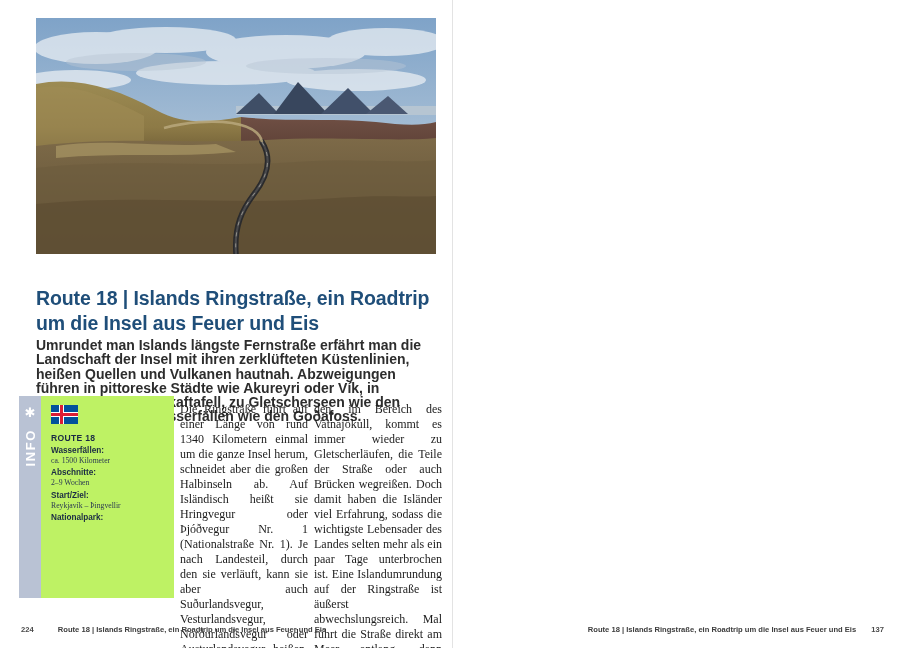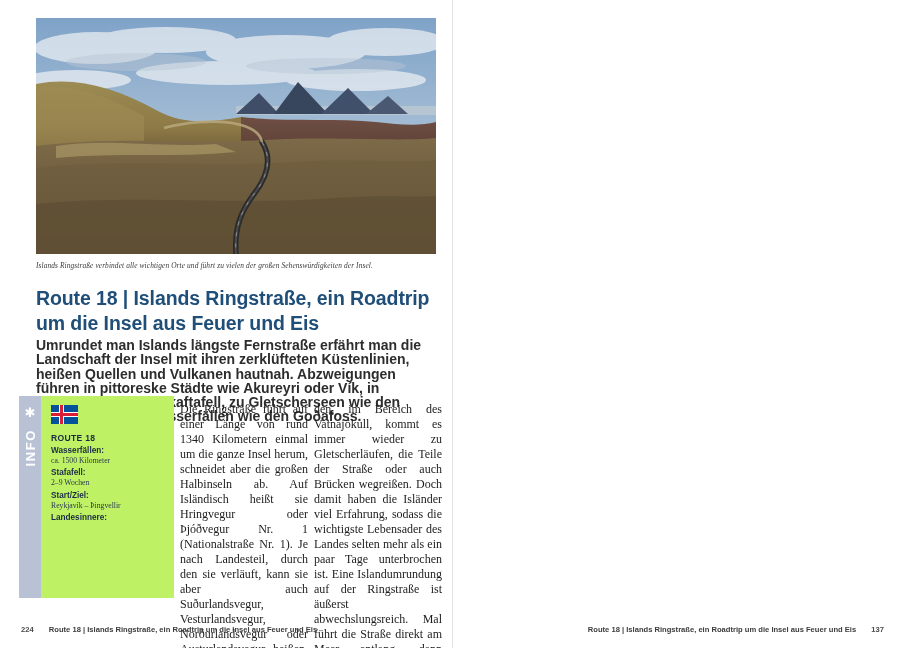--- a/index.html
+++ b/index.html
@@ -96,21 +96,21 @@
     hyphens: auto;
   }
   .col-2 { left: 180px; }
   .col-3 { left: 314px; }
 
   
   .footer {
     position: absolute; bottom: 14px; font-size: 7.6px; font-weight: bold; color: #3c3c3c;
   }
   .footer-left { left: 21px; }
-  .footer-left .pg { color: #4a4a4a; margin-right: 13px; }
+  .footer-left .pg { color: #4a4a4a; margin-right: 22px; }
   .footer-right { right: 21px; }
   .footer-right .pg { color: #4a4a4a; margin-left: 13px; }
 </style>
 </head>
 <body>
 
 <div class="spread">
 
   <div class="gutter"></div>
 
@@ -174,21 +174,20 @@
         <path d="M20 128 C70 120, 120 130, 180 126 L200 134 C140 140, 80 134, 20 140 Z" fill="#b3a06a" opacity=".6"></path>
 
         <path d="M226 124 C236 140, 232 158, 218 176 C206 192, 198 208, 200 236" fill="none" stroke="#2a2a2c" stroke-width="5.5" stroke-linecap="round"></path>
         <path d="M226 124 C236 140, 232 158, 218 176 C206 192, 198 208, 200 236" fill="none" stroke="#4a4a4c" stroke-width="2.2"></path>
         <path d="M226 124 C236 140, 232 158, 218 176 C206 192, 198 208, 200 236" fill="none" stroke="#d8d4c6" stroke-width="0.5" stroke-dasharray="4 7"></path>
 
         <path d="M226 124 C224 114, 214 108, 196 105 C176 102, 150 104, 128 110" fill="none" stroke="#b9a87c" stroke-width="2.6" opacity=".85"></path>
       </svg>
     </div>
 
-    <div class="caption caption-left">Islands Ringstraße verbindet alle wichtigen Orte und führt zu vielen der großen Sehenswürdigkeiten der Insel.</div>
 
     <h1 class="headline">Route 18 | Islands Ringstraße, ein Roadtrip um die Insel aus Feuer und Eis</h1>
 
     <div class="standfirst">Umrundet man Islands längste Fernstraße erfährt man die Landschaft der Insel mit ihren zerklüfteten Küstenlinien, heißen Quellen und Vulkanen hautnah. Abzweigungen führen in pittoreske Städte wie Akureyri oder Vík, in Nationalparks wie Skaftafell, zu Gletscherseen wie den Jökulsárlón und Wasserfällen wie den Goðafoss.</div>
 
     <div class="info-tab">
       <span class="star">✱</span>
       <span class="vtext">INFO</span>
     </div>
 
@@ -197,27 +196,27 @@
         <span class="hbar"></span>
           <span class="vbar"></span>
         <span class="hbar-r"></span>
           <span class="vbar-r"></span>
       </span>
       <div class="info-title">ROUTE 18</div>
 
       <div class="info-label">Wasserfällen:</div>
       <div class="info-value">ca. 1500 Kilometer</div>
 
-      <div class="info-label">Stafafell:</div>
+      <div class="info-label">Abschnitte:</div>
       <div class="info-value">2–9 Wochen</div>
 
       <div class="info-label">Start/Ziel:</div>
       <div class="info-value">Reykjavík – Þingvellir</div>
 
-      <div class="info-label">Landesinnere:</div>
+      <div class="info-label">Nationalpark:</div>
     </div>
 
     <div class="col col-2">Die Ringstraße führt auf einer Länge von rund 1340 Kilometern einmal um die ganze Insel herum, schneidet aber die großen Halbinseln ab. Auf Isländisch heißt sie Hringvegur oder Þjóðvegur Nr. 1 (Nationalstraße Nr. 1). Je nach Landesteil, durch den sie verläuft, kann sie aber auch Suðurlandsvegur, Vesturlandsvegur, Norðurlandsvegur oder Austurlandsvegur heißen. Erst 1974 wurden die letzten Abschnitte im Süden bei Skaftafell fertiggestellt und der Kreis geschlossen. Heute ist die Ringstraße bis auf ganz wenige Bereiche durchgehend asphaltiert; ein Luxus, der auf Island nicht selbstverständlich ist. Die gesamte Ringstraße lässt sich mit einem normalen Pkw befahren, man kann auf ihr aber auch Island mit dem Bus umrunden. Im Sü-</div>
     <div class="col col-3">den, im Bereich des Vatnajökull, kommt es immer wieder zu Gletscherläufen, die Teile der Straße oder auch Brücken wegreißen. Doch damit haben die Isländer viel Erfahrung, sodass die wichtigste Lebensader des Landes selten mehr als ein paar Tage unterbrochen ist. Eine Islandumrundung auf der Ringstraße ist äußerst abwechslungsreich. Mal führt die Straße direkt am Meer entlang, dann wieder durchs Landesinnere – auch ohne Abstecher sieht man schon viele der größten Sehenswürdigkeiten. Vor der Abfahrt sollte man sich unbedingt über Tankstellen informieren: Es gibt sie in jeder größeren Siedlung, doch gerade bei schlechtem Wetter oder im Winter sollte der Benzinvorrat vorausschauend kalkuliert sein.</div>
 
     <div class="footer footer-left">
       <span class="pg">224</span>
       <span>Route 18 | Islands Ringstraße, ein Roadtrip um die Insel aus Feuer und Eis</span>
     </div>
   </div>

